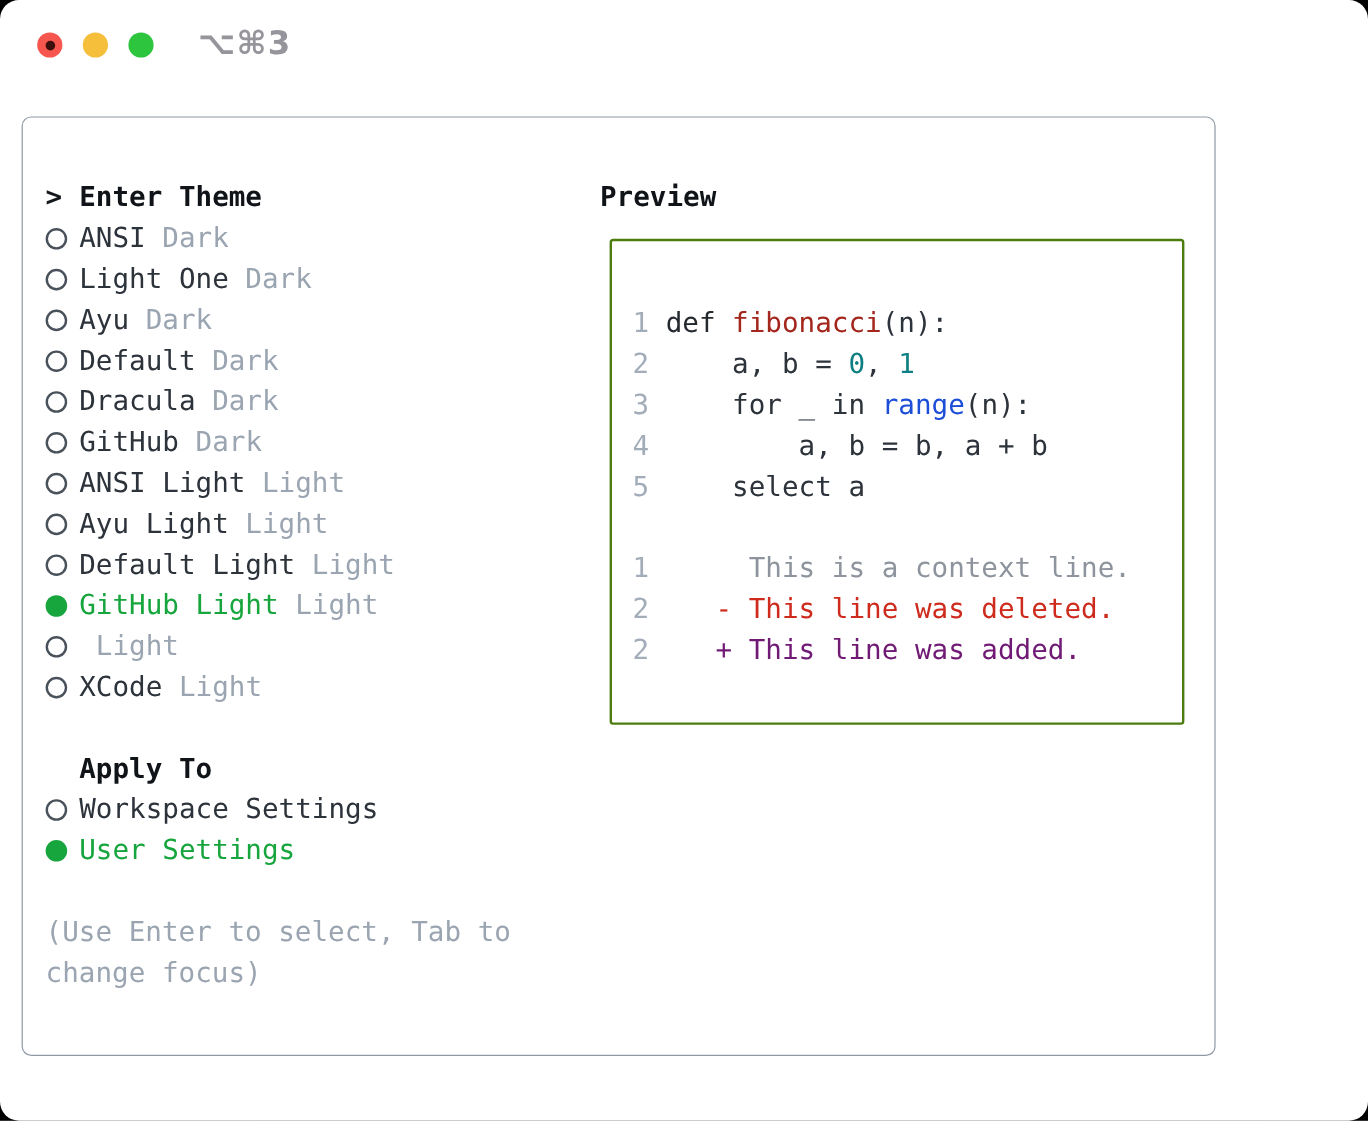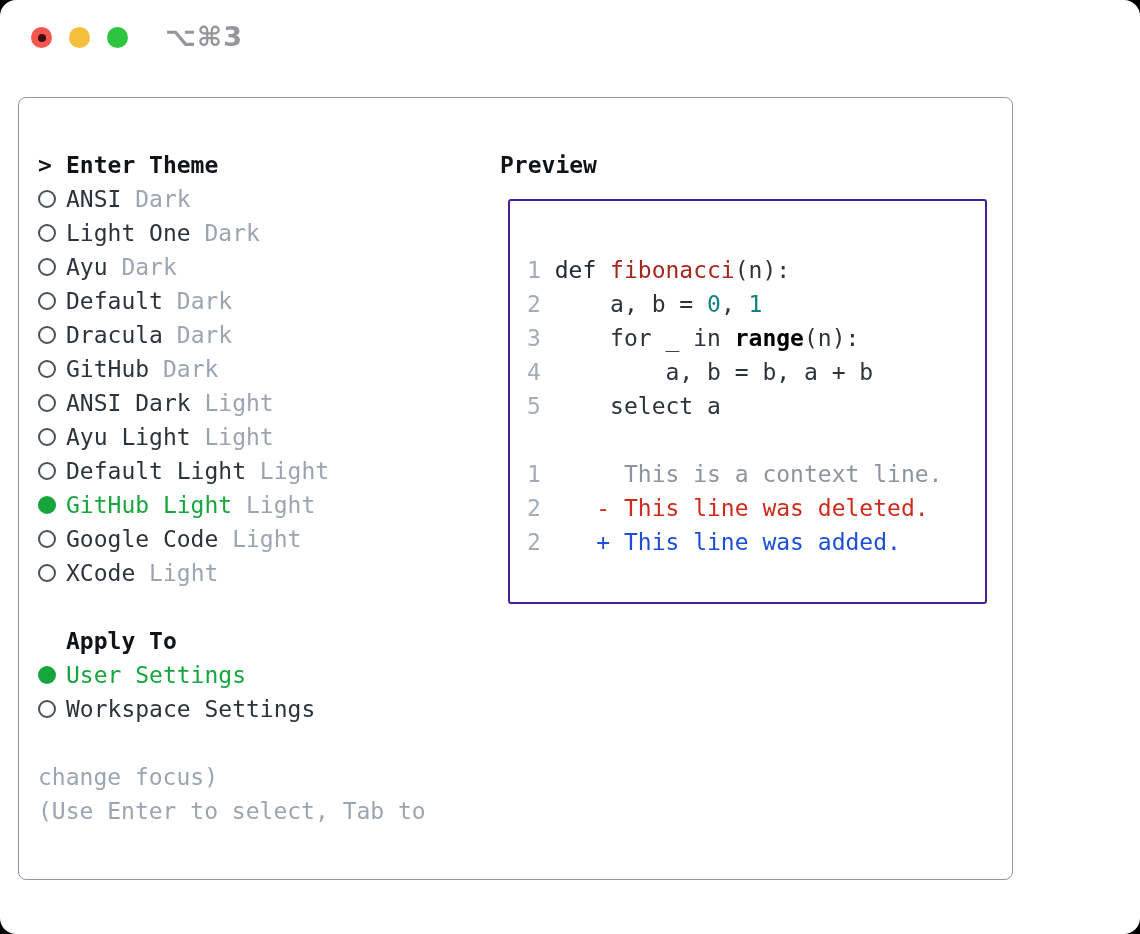--- a/index.html
+++ b/index.html
@@ -54,33 +54,33 @@
     font-size:23px;line-height:34px;white-space:pre;
   }
   .help .hline{height:34px;}
   
   .preview-title{
     position:absolute;left:500px;top:148px;height:34px;
     font-size:23px;line-height:34px;font-weight:700;color:#101418;
   }
   .preview-box{
     position:absolute;left:508px;top:199px;width:479px;height:405px;
-    border:2px solid #4c1d95;border-radius:3px;box-sizing:border-box;background:#fff;
+    border:2px solid #4d7c0f;border-radius:3px;box-sizing:border-box;background:#fff;
   }
   .code{position:absolute;left:17px;top:52px;}
   .line{height:34px;font-size:23px;line-height:34px;white-space:pre;}
   .tok-ln{color:#a3adb9;}
   .tok-pl{color:#2d333b;}
   .tok-kw{color:#24292f;}
   .tok-fn{color:#a3271c;}
   .tok-num{color:#0e7f82;}
-  .tok-bi{color:#000000;font-weight:bold;}
+  .tok-bi{color:#1d4ed8;}
   .tok-ctx{color:#8d949d;}
   .tok-del{color:#ce2b1d;}
-  .tok-add{color:#1d4ed8;}
+  .tok-add{color:#701a75;}
 </style>
 </head>
 <body>
 
 <div class="window">
 
   <div class="lights">
     <div class="light red">
         <span class="innerdot"></span>
       </div>
@@ -96,41 +96,41 @@
       <span class="bullet"><span class="prompt">&gt;</span></span>
       <span class="hdr">Enter Theme</span>
     </div>
     <div id="theme-items">
         <div class="row"><span class="bullet"><span class="ring"></span></span><span class="lab">ANSI</span><span class="variant"> Dark</span></div>
         <div class="row"><span class="bullet"><span class="ring"></span></span><span class="lab">Light One</span><span class="variant"> Dark</span></div>
         <div class="row"><span class="bullet"><span class="ring"></span></span><span class="lab">Ayu</span><span class="variant"> Dark</span></div>
         <div class="row"><span class="bullet"><span class="ring"></span></span><span class="lab">Default</span><span class="variant"> Dark</span></div>
         <div class="row"><span class="bullet"><span class="ring"></span></span><span class="lab">Dracula</span><span class="variant"> Dark</span></div>
         <div class="row"><span class="bullet"><span class="ring"></span></span><span class="lab">GitHub</span><span class="variant"> Dark</span></div>
-        <div class="row"><span class="bullet"><span class="ring"></span></span><span class="lab">ANSI Dark</span><span class="variant"> Light</span></div>
+        <div class="row"><span class="bullet"><span class="ring"></span></span><span class="lab">ANSI Light</span><span class="variant"> Light</span></div>
         <div class="row"><span class="bullet"><span class="ring"></span></span><span class="lab">Ayu Light</span><span class="variant"> Light</span></div>
         <div class="row"><span class="bullet"><span class="ring"></span></span><span class="lab">Default Light</span><span class="variant"> Light</span></div>
         <div class="row selected"><span class="bullet"><span class="dot"></span></span><span class="lab">GitHub Light</span><span class="variant"> Light</span></div>
-        <div class="row"><span class="bullet"><span class="ring"></span></span><span class="lab">Google Code</span><span class="variant"> Light</span></div>
+        <div class="row"><span class="bullet"><span class="ring"></span></span><span class="variant"> Light</span></div>
         <div class="row"><span class="bullet"><span class="ring"></span></span><span class="lab">XCode</span><span class="variant"> Light</span></div>
       </div>
   </div>
 
   <div class="apply-block">
     <div class="row">
       <span class="bullet"></span>
       <span class="hdr">Apply To</span>
     </div>
     <div id="apply-items">
+        <div class="row"><span class="bullet"><span class="ring"></span></span><span class="lab">Workspace Settings</span></div>
         <div class="row selected"><span class="bullet"><span class="dot"></span></span><span class="lab">User Settings</span></div>
-        <div class="row"><span class="bullet"><span class="ring"></span></span><span class="lab">Workspace Settings</span></div>
       </div>
   </div>
 
-  <div class="help" id="help-text"><div class="hline">change focus)</div><div class="hline">(Use Enter to select, Tab to</div></div>
+  <div class="help" id="help-text"><div class="hline">(Use Enter to select, Tab to</div><div class="hline">change focus)</div></div>
 
   <div class="preview-title">Preview</div>
   <div class="preview-box">
     <div class="code" id="preview-code">
         <div class="line"><span class="tok-ln">1 </span><span class="tok-kw">def </span><span class="tok-fn">fibonacci</span><span class="tok-pl">(n):</span></div>
         <div class="line"><span class="tok-ln">2 </span><span class="tok-pl">    a, b = </span><span class="tok-num">0</span><span class="tok-pl">, </span><span class="tok-num">1</span></div>
         <div class="line"><span class="tok-ln">3 </span><span class="tok-pl">    for _ in </span><span class="tok-bi">range</span><span class="tok-pl">(n):</span></div>
         <div class="line"><span class="tok-ln">4 </span><span class="tok-pl">        a, b = b, a + b</span></div>
         <div class="line"><span class="tok-ln">5 </span><span class="tok-pl">    select a</span></div>
         <div class="line"></div>

